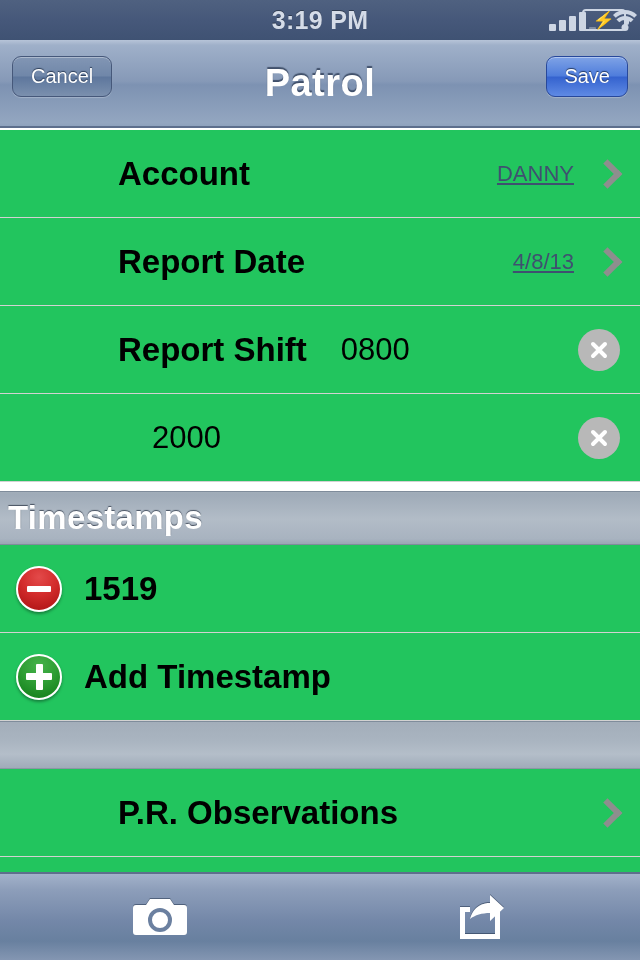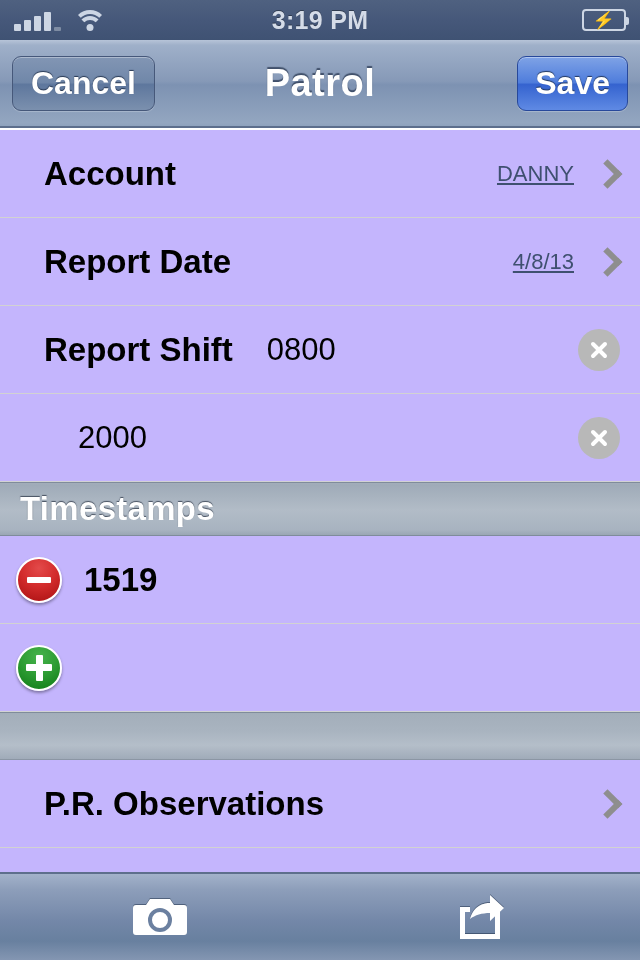--- a/index.html
+++ b/index.html
@@ -20,20 +20,21 @@
   
   .status-bar {
     position: absolute;
     top: 0; left: 0;
     width: 640px;
     height: 40px;
     background: linear-gradient(to bottom, #4f6180 0%, #46587a 50%, #3f5273 100%);
     display: flex;
     align-items: center;
     z-index: 40;
+    justify-content: flex-end;
   }
   .status-left {
     display: flex;
     align-items: flex-end;
     padding-left: 14px;
     gap: 14px;
   }
   .signal-bars {
     display: flex;
     align-items: flex-end;
@@ -135,28 +136,28 @@
     text-align: center;
     font-size: 38px;
     font-weight: bold;
     color: #ffffff;
     text-shadow: 0 -2px 1px rgba(40,55,80,.75);
     letter-spacing: .5px;
   }
   .nav-btn {
     position: absolute;
     top: 16px;
-    height: 55px;
+    height: 41px;
     box-sizing: border-box;
     border-radius: 9px;
     display: flex;
     align-items: center;
     justify-content: center;
-    font-size: 32px;
-    font-weight: bold;
+    font-size: 20px;
+    font-weight: normal;
     color: #ffffff;
     text-shadow: 0 -1px 1px rgba(20,35,60,.8);
     cursor: pointer;
   }
   .nav-btn.cancel {
     left: 12px;
     padding: 0 18px;
     background: linear-gradient(to bottom, #8296b4 0%, #7087a9 48%, #5e779d 52%, #7b90ae 100%);
     border: 1px solid #46587a;
     box-shadow: inset 0 1px 0 rgba(255,255,255,.35), 0 1px 1px rgba(255,255,255,.25);
@@ -177,25 +178,25 @@
     bottom: 0;
     background: #ffffff;
     overflow: hidden;
     z-index: 10;
   }
 
   .cell {
     position: relative;
     height: 88px;
     box-sizing: border-box;
-    background: #c4b5fd;
+    background: #22c55e;
     border-bottom: 1px solid #d2d2d2;
     display: flex;
     align-items: center;
-    padding: 0 0 0 44px;
+    padding: 0 0 0 118px;
   }
 
   .cell-label {
     font-size: 33px;
     font-weight: bold;
     color: #000000;
     white-space: nowrap;
   }
   .cell-value-inline {
     font-size: 31px;
@@ -238,21 +239,22 @@
   
   .section-header {
     position: relative;
     height: 54px;
     box-sizing: border-box;
     background: linear-gradient(to bottom, #a3aeba 0%, #9fabb8 4%, #b2bcc7 52%, #a8b3c0 90%, #9aa6b4 100%);
     border-top: 1px solid #7f8c9b;
     border-bottom: 1px solid #7f8c9b;
     display: flex;
     align-items: center;
-    padding-left: 20px;
+    padding-left: 8px;
+    margin-top: 9px;
   }
   .section-header .sh-text {
     font-size: 33px;
     font-weight: bold;
     color: #ffffff;
     text-shadow: 0 -1px 1px rgba(60,70,85,.9);
     letter-spacing: .3px;
   }
   .section-gap {
     height: 46px;
@@ -399,20 +401,21 @@
         <span class="bar"></span>
       </span>
       <span class="cell-label">1519</span>
     </div>
 
     <div class="cell edit-cell">
       <span class="edit-badge plus">
         <span class="cross-h"></span>
           <span class="cross-v"></span>
       </span>
+      <span class="cell-label">Add Timestamp</span>
     </div>
 
     <div class="section-gap"></div>
 
     <div class="cell">
       <span class="cell-label">P.R. Observations</span>
       <span class="chevron"></span>
     </div>
 
     <div class="cell">

